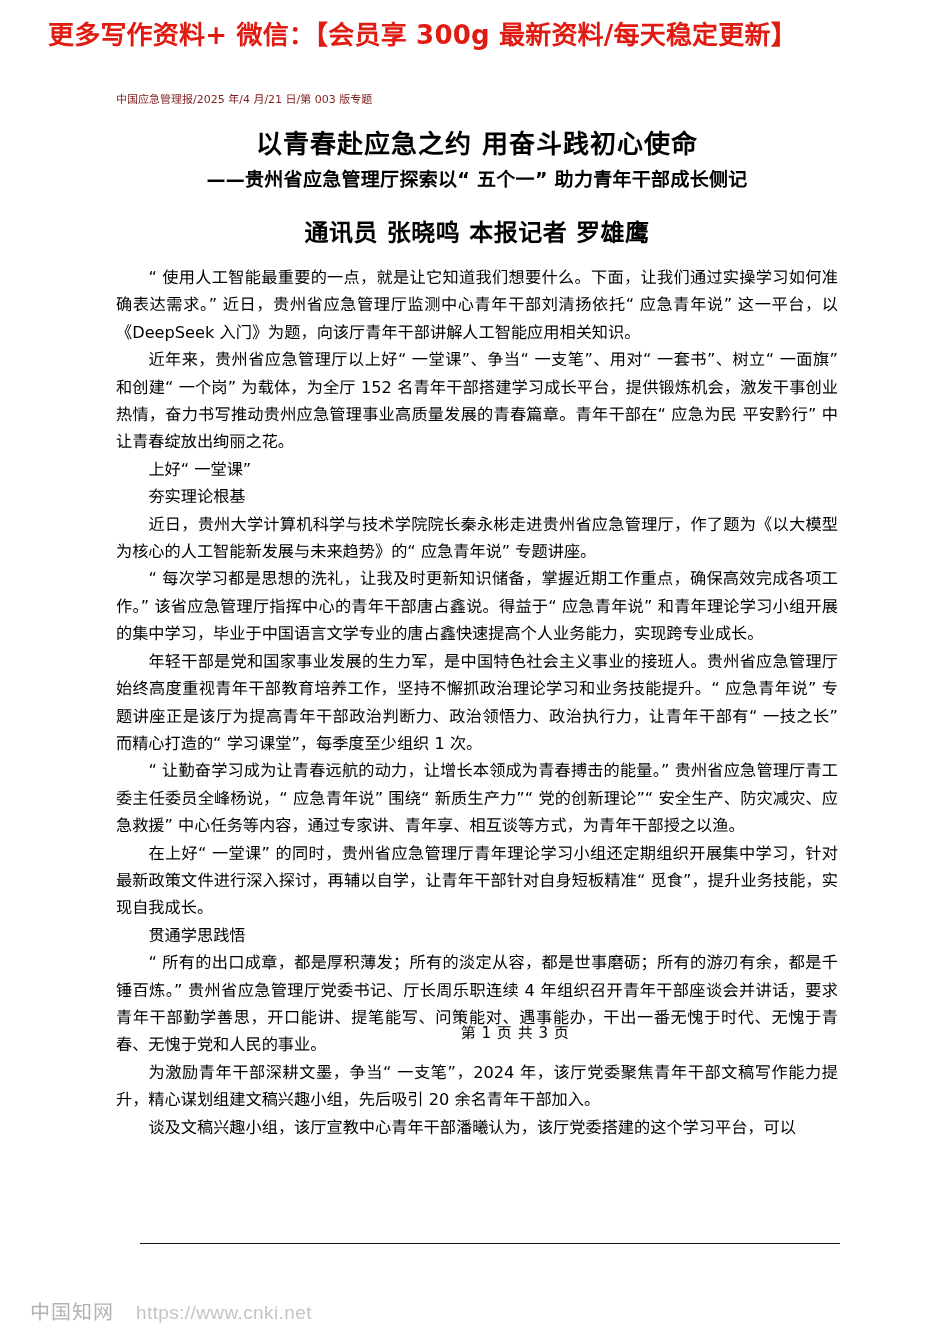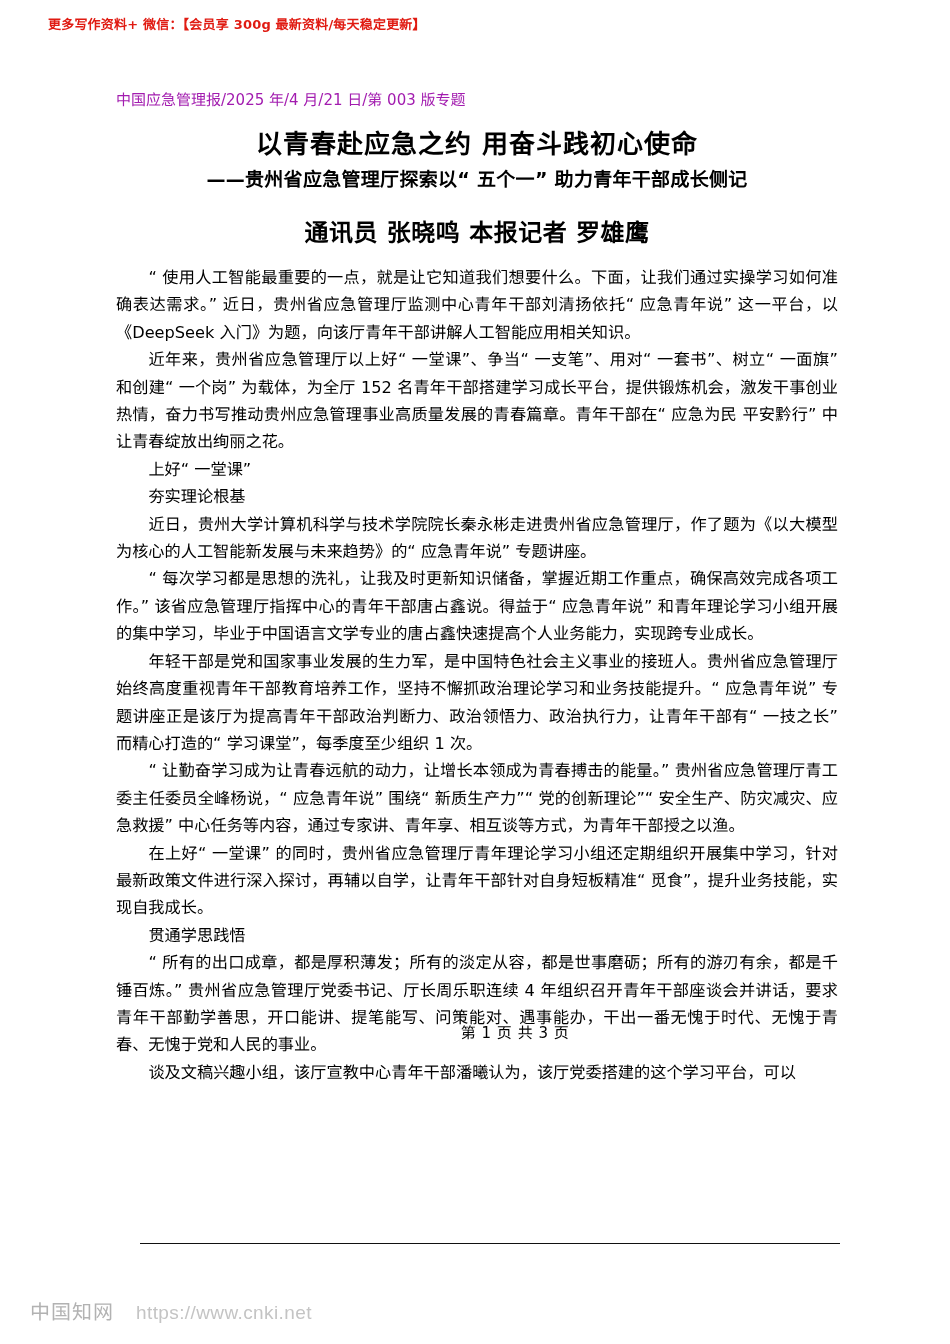--- a/index.html
+++ b/index.html
@@ -20,39 +20,39 @@
     background: #ffffff;
     overflow: hidden;
     box-sizing: border-box;
   }
 
   
   .promo-banner {
     position: absolute;
     left: 48px;
     top: 14px;
-    font-size: 13px;
+    font-size: 26px;
     font-weight: 700;
     color: #e01b12;
     letter-spacing: 0.2px;
     white-space: nowrap;
   }
 
   
   .content {
     position: absolute;
     left: 116px;
     top: 88px;
     width: 722px;
   }
 
   .dateline {
-    font-size: 15px;
+    font-size: 11px;
     line-height: 24px;
-    color: #a21caf;
+    color: #7f1d1d;
     margin: 0 0 14px 0;
     text-align: left;
   }
 
   .headline {
     font-size: 26px;
     font-weight: 700;
     text-align: center;
     line-height: 36px;
     margin: 6px 0 0 0;
@@ -152,20 +152,21 @@
     <p class="body-par">近年来，贵州省应急管理厅以上好“ 一堂课”、争当“ 一支笔”、用对“ 一套书”、树立“ 一面旗” 和创建“ 一个岗” 为载体，为全厅 152 名青年干部搭建学习成长平台，提供锻炼机会，激发干事创业热情，奋力书写推动贵州应急管理事业高质量发展的青春篇章。青年干部在“ 应急为民 平安黔行” 中让青春绽放出绚丽之花。</p>
     <p class="body-par">上好“ 一堂课”</p>
     <p class="body-par">夯实理论根基</p>
     <p class="body-par">近日，贵州大学计算机科学与技术学院院长秦永彬走进贵州省应急管理厅，作了题为《以大模型为核心的人工智能新发展与未来趋势》的“ 应急青年说” 专题讲座。</p>
     <p class="body-par">“ 每次学习都是思想的洗礼，让我及时更新知识储备，掌握近期工作重点，确保高效完成各项工作。” 该省应急管理厅指挥中心的青年干部唐占鑫说。得益于“ 应急青年说” 和青年理论学习小组开展的集中学习，毕业于中国语言文学专业的唐占鑫快速提高个人业务能力，实现跨专业成长。</p>
     <p class="body-par">年轻干部是党和国家事业发展的生力军，是中国特色社会主义事业的接班人。贵州省应急管理厅始终高度重视青年干部教育培养工作，坚持不懈抓政治理论学习和业务技能提升。“ 应急青年说” 专题讲座正是该厅为提高青年干部政治判断力、政治领悟力、政治执行力，让青年干部有“ 一技之长” 而精心打造的“ 学习课堂”，每季度至少组织 1 次。</p>
     <p class="body-par">“ 让勤奋学习成为让青春远航的动力，让增长本领成为青春搏击的能量。” 贵州省应急管理厅青工委主任委员全峰杨说，“ 应急青年说” 围绕“ 新质生产力”“ 党的创新理论”“ 安全生产、防灾减灾、应急救援” 中心任务等内容，通过专家讲、青年享、相互谈等方式，为青年干部授之以渔。</p>
     <p class="body-par">在上好“ 一堂课” 的同时，贵州省应急管理厅青年理论学习小组还定期组织开展集中学习，针对最新政策文件进行深入探讨，再辅以自学，让青年干部针对自身短板精准“ 觅食”，提升业务技能，实现自我成长。</p>
     <p class="body-par">贯通学思践悟</p>
     <p class="body-par">“ 所有的出口成章，都是厚积薄发；所有的淡定从容，都是世事磨砺；所有的游刃有余，都是千锤百炼。” 贵州省应急管理厅党委书记、厅长周乐职连续 4 年组织召开青年干部座谈会并讲话，要求青年干部勤学善思，开口能讲、提笔能写、问策能对、遇事能办，干出一番无愧于时代、无愧于青春、无愧于党和人民的事业。</p>
+    <p class="body-par">为激励青年干部深耕文墨，争当“ 一支笔”，2024 年，该厅党委聚焦青年干部文稿写作能力提升，精心谋划组建文稿兴趣小组，先后吸引 20 余名青年干部加入。</p>
     <p class="body-par">谈及文稿兴趣小组，该厅宣教中心青年干部潘曦认为，该厅党委搭建的这个学习平台，可以</p>
 
   </div>
 
   <div class="page-number">第 1 页 共 3 页</div>
 
   <div class="footer-rule"></div>
 
   <div class="watermark">
     <span class="watermark-logo">中国知网</span>

